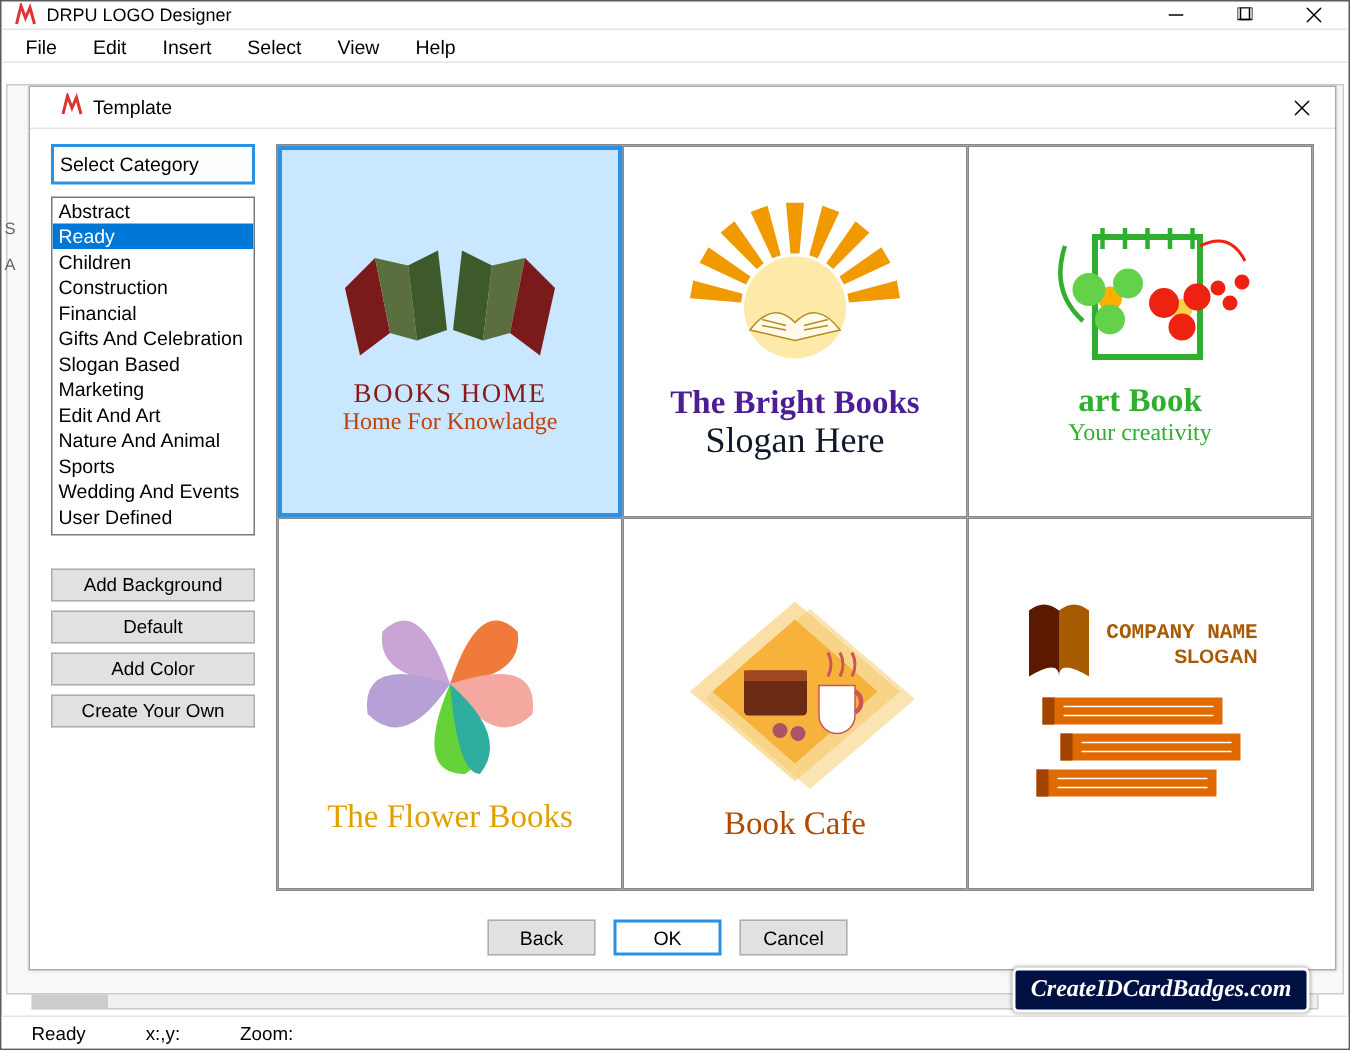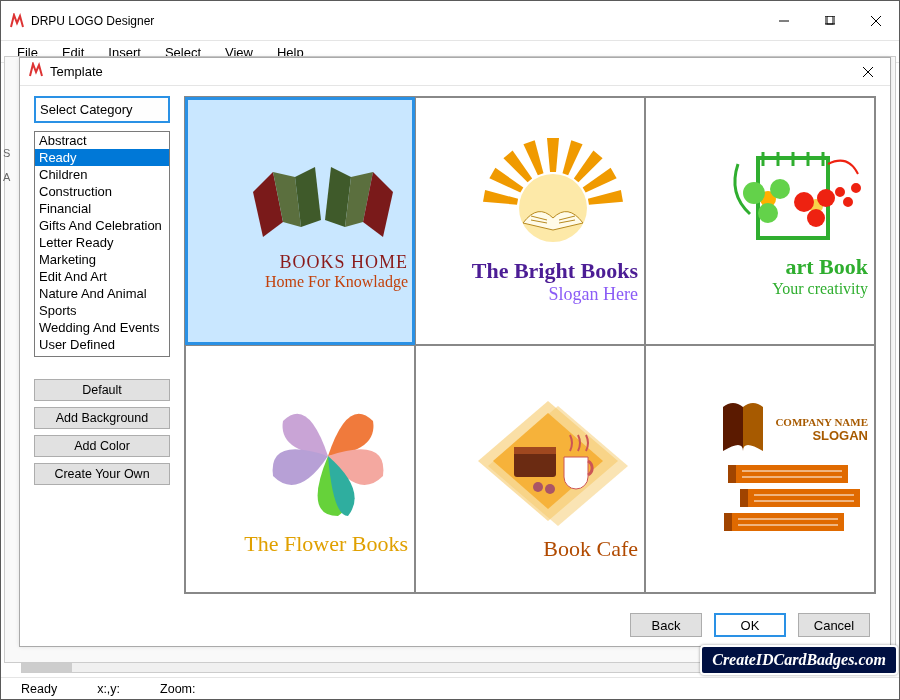--- a/index.html
+++ b/index.html
@@ -1,45 +1,45 @@
 <!DOCTYPE html>
 <html><head>
 <meta charset="utf-8">
 <style>
   * { box-sizing: border-box; }
   html, body { margin:0; padding:0; font-family: "Segoe UI", Tahoma, sans-serif; font-size:13px; background:#fff; color:#000; }
   .window { width:900px; height:700px; border:1px solid #5a5a5a; position:relative; background:#fff; overflow:hidden; }
-  .titlebar { height:40px; display:flex; align-items:center; padding-left:8px; border-bottom:1px solid #e5e5e5; }
+  .titlebar { height:19px; display:flex; align-items:center; padding-left:8px; border-bottom:1px solid #e5e5e5; }
   .titlebar .title { flex:1; font-size:12px; }
   .titlebar .win-btn { width:46px; height:30px; display:flex; align-items:center; justify-content:center; }
   .menubar { height:22px; display:flex; align-items:flex-end; gap:4px; padding:0 6px; font-size:13px; border-bottom:1px solid #e5e5e5; }
   .menubar .menu-item { padding:2px 10px; }
   .app-icon { width:16px; height:16px; display:inline-block; margin-right:6px; }
   .dialog-area { position:absolute; left:3px; right:3px; top:55px; bottom:36px; background:#f9f9f9; border:1px solid #ccc; }
   .dialog { position:absolute; left:14px; top:0; right:4px; bottom:15px; background:#fff; border:1px solid #aaa; box-shadow:0 0 4px rgba(0,0,0,0.1); display:flex; flex-direction:column; }
-  .dialog-title { height:28px; display:flex; align-items:center; padding-left:8px; border-bottom:1px solid #e5e5e5; }
+  .dialog-title { height:28px; display:flex; align-items:center; padding-left:20px; border-bottom:1px solid #e5e5e5; }
   .dialog-title .flex { flex:1; display:flex; align-items:center; gap:6px; }
   .dialog-title .close { width:44px; height:28px; display:flex; align-items:center; justify-content:center; }
   .dialog-body { flex:1; padding:10px 14px; display:flex; gap:14px; overflow:hidden; }
   .sidebar { width:136px; display:flex; flex-direction:column; }
   .select-cat-btn { border:2px solid #2a91e5; background:#fefefe; padding:4px 4px; font-size:13px; margin-bottom:8px; text-align:left; }
   .cat-list { border:1px solid #7a7a7a; background:#fff; height:226px; overflow:hidden; font-size:13px; }
   .cat-list div { padding:0 4px; line-height:17px; white-space:nowrap; }
   .cat-list .selected { background:#0078d7; color:#fff; }
   .side-btns { margin-top:22px; display:flex; flex-direction:column; gap:6px; }
   .side-btns button { background:#e1e1e1; border:1px solid #adadad; padding:3px 4px; font-size:12.5px; font-family:inherit; }
   .template-grid { flex:1; border:1px solid #888; display:grid; grid-template-columns:repeat(3,1fr); grid-template-rows:repeat(2,1fr); }
-  .template-cell { border:1px solid #888; display:flex; flex-direction:column; align-items:flex-end; justify-content:center; padding:6px; position:relative; overflow:hidden; }
+  .template-cell { border:1px solid #888; display:flex; flex-direction:column; align-items:center; justify-content:center; padding:6px; position:relative; overflow:hidden; }
   .template-cell.selected { outline:3px solid #2a91e5; outline-offset:-3px; background:#c9e7ff; }
   .logo-title { font-family: "Brush Script MT", cursive; font-size:22px; }
-  .dialog-footer { height:42px; display:flex; align-items:center; justify-content:flex-end; gap:12px; padding-right:20px; }
+  .dialog-footer { height:42px; display:flex; align-items:center; justify-content:center; gap:12px; padding-right:20px; }
   .dialog-footer button { width:72px; height:24px; background:#e1e1e1; border:1px solid #adadad; font-family:inherit; font-size:13px; }
   .dialog-footer button.primary { border:2px solid #2a91e5; background:#fff; }
   .statusbar { position:absolute; left:0; right:0; bottom:0; height:22px; display:flex; align-items:center; padding:0 20px; gap:40px; font-size:12.5px; border-top:1px solid #e5e5e5; background:#fff; }
-  .badge { position:absolute; right:1px; bottom:24px; background:#001042; color:#fff; font-weight:bold; font-style:italic; font-family: Georgia, serif; padding:4px 10px; border:2px solid #fff; border-radius:4px; font-size:16px; box-shadow:0 0 3px rgba(0,0,0,0.4); }
+  .badge { position:absolute; right:26px; bottom:24px; background:#001042; color:#fff; font-weight:bold; font-style:italic; font-family: Georgia, serif; padding:4px 10px; border:2px solid #fff; border-radius:4px; font-size:16px; box-shadow:0 0 3px rgba(0,0,0,0.4); }
   .bg-scroll { position:absolute; left:20px; right:20px; bottom:26px; height:11px; background:#f0f0f0; border:1px solid #ccc; }
   .bg-scroll::after { content:''; position:absolute; left:0; top:0; bottom:0; width:50px; background:#cdcdcd; }
 </style>
 </head>
 <body>
 
 <div class="window">
 
   <div class="titlebar">
     <span class="app-icon">
@@ -101,31 +101,31 @@
 
         <div class="sidebar">
           <div class="select-cat-btn">Select Category</div>
           <div class="cat-list">
             <div>Abstract</div>
             <div class="selected">Ready</div>
             <div>Children</div>
             <div>Construction</div>
             <div>Financial</div>
             <div>Gifts And Celebration</div>
-            <div>Letter Ready</div>
+            <div>Slogan Based</div>
             <div>Marketing</div>
             <div>Edit And Art</div>
             <div>Nature And Animal</div>
             <div>Sports</div>
             <div>Wedding And Events</div>
             <div>User Defined</div>
           </div>
           <div class="side-btns">
+            <button>Add Background</button>
             <button>Default</button>
-            <button>Add Background</button>
             <button>Add Color</button>
             <button>Create Your Own</button>
           </div>
         </div>
 
         <div class="template-grid">
 
           <div class="template-cell selected">
             <svg width="170" height="100" viewBox="0 0 170 100">
               <g transform="translate(85 50)">
@@ -173,21 +173,21 @@
                     </g>
                   </g>
                 <path d="M-30 15 Q-15 -5 0 10 Q15 -5 30 15 L0 22 Z" fill="#fffbe8" stroke="#b88a20"></path>
                 <line x1="-22" y1="8" x2="-6" y2="12" stroke="#b88a20"></line>
                   <line x1="-22" y1="12" x2="-6" y2="15" stroke="#b88a20"></line>
                 <line x1="22" y1="8" x2="6" y2="12" stroke="#b88a20"></line>
                   <line x1="22" y1="12" x2="6" y2="15" stroke="#b88a20"></line>
               </g>
             </svg>
             <div class="logo-title" style="color:#4c1d95;font-weight:bold;">The Bright Books</div>
-            <div class="logo-title" style="color:#8b5cf6; font-size:18px;">Slogan Here</div>
+            <div class="logo-title" style="color:#0f172a; font-size:24px;">Slogan Here</div>
           </div>
 
           <div class="template-cell">
             <svg width="160" height="110" viewBox="0 0 160 110">
               <rect x="50" y="14" width="70" height="80" fill="none" stroke="#2fae2f" stroke-width="4"></rect>
               <g transform="translate(50 14)" stroke="#2fae2f" stroke-width="3">
                   <line x1="5" y1="-6" x2="5" y2="8"></line>
                   <line x1="20" y1="-6" x2="20" y2="8"></line>
                   <line x1="35" y1="-6" x2="35" y2="8"></line>
                   <line x1="50" y1="-6" x2="50" y2="8"></line>
@@ -251,21 +251,21 @@
             <div class="logo-title" style="color:#b14a00;">Book Cafe</div>
           </div>
 
           <div class="template-cell">
             <div style="display:flex; align-items:center; gap:6px;">
               <svg width="50" height="60" viewBox="0 0 50 60">
                 <path d="M4 8 L4 52 Q24 40 24 52 L24 8 Q14 0 4 8" fill="#5b1a00"></path>
                 <path d="M24 8 L24 52 Q24 40 44 52 L44 8 Q34 0 24 8" fill="#a75a00"></path>
               </svg>
               <div style="text-align:left;">
-                <div style="font-family:Liberation Serif, serif; font-weight:bold; font-size:11px; color:#a75a00;">COMPANY NAME</div>
+                <div style="font-family:Liberation Mono, monospace; font-weight:bold; font-size:14px; color:#a75a00;">COMPANY NAME</div>
                 <div style="font-family:Arial; font-weight:bold; font-size:13px; color:#a75a00; text-align:right;">SLOGAN</div>
               </div>
             </div>
             <svg width="150" height="80" viewBox="0 0 150 80">
               <rect x="10" y="6" width="120" height="18" fill="#e06a00"></rect>
                 <rect x="10" y="6" width="8" height="18" fill="#a04400"></rect>
               <rect x="22" y="30" width="120" height="18" fill="#e06a00"></rect>
                 <rect x="22" y="30" width="8" height="18" fill="#a04400"></rect>
               <rect x="6" y="54" width="120" height="18" fill="#e06a00"></rect>
                 <rect x="6" y="54" width="8" height="18" fill="#a04400"></rect>

